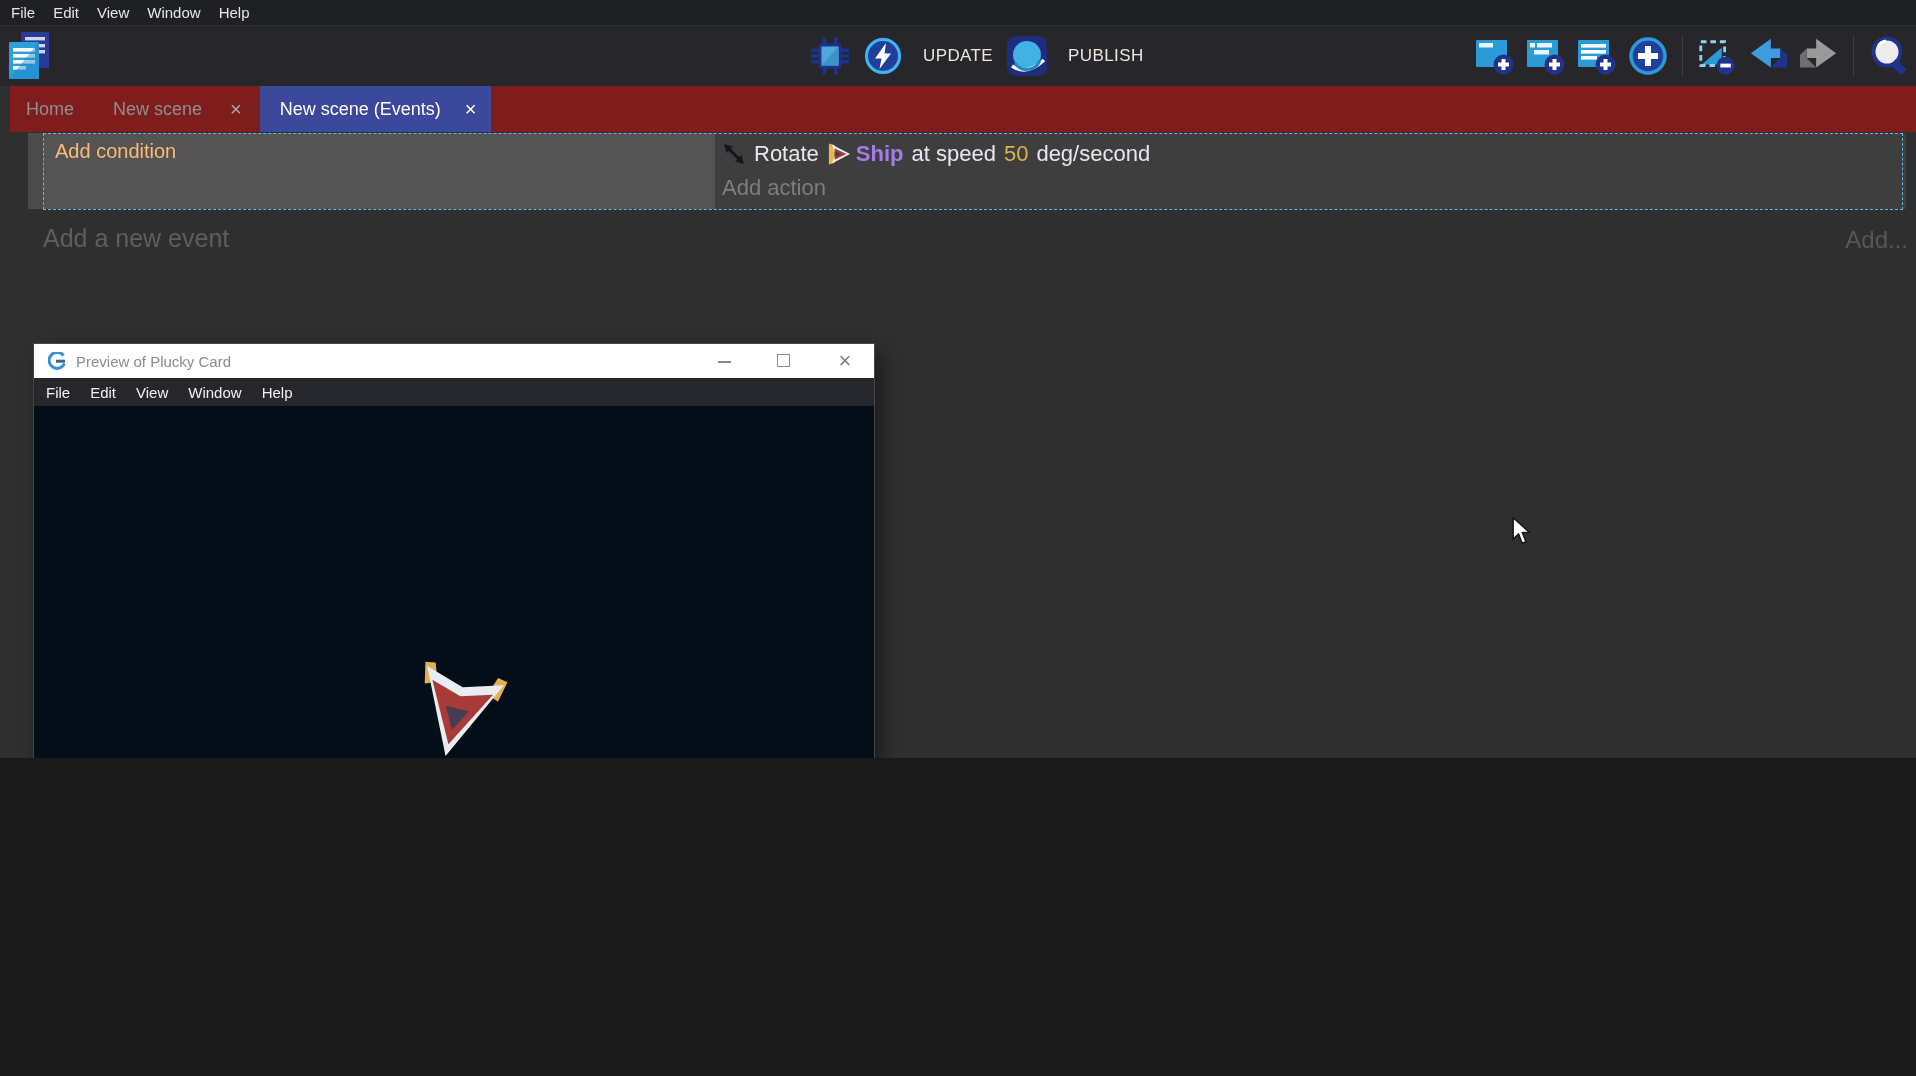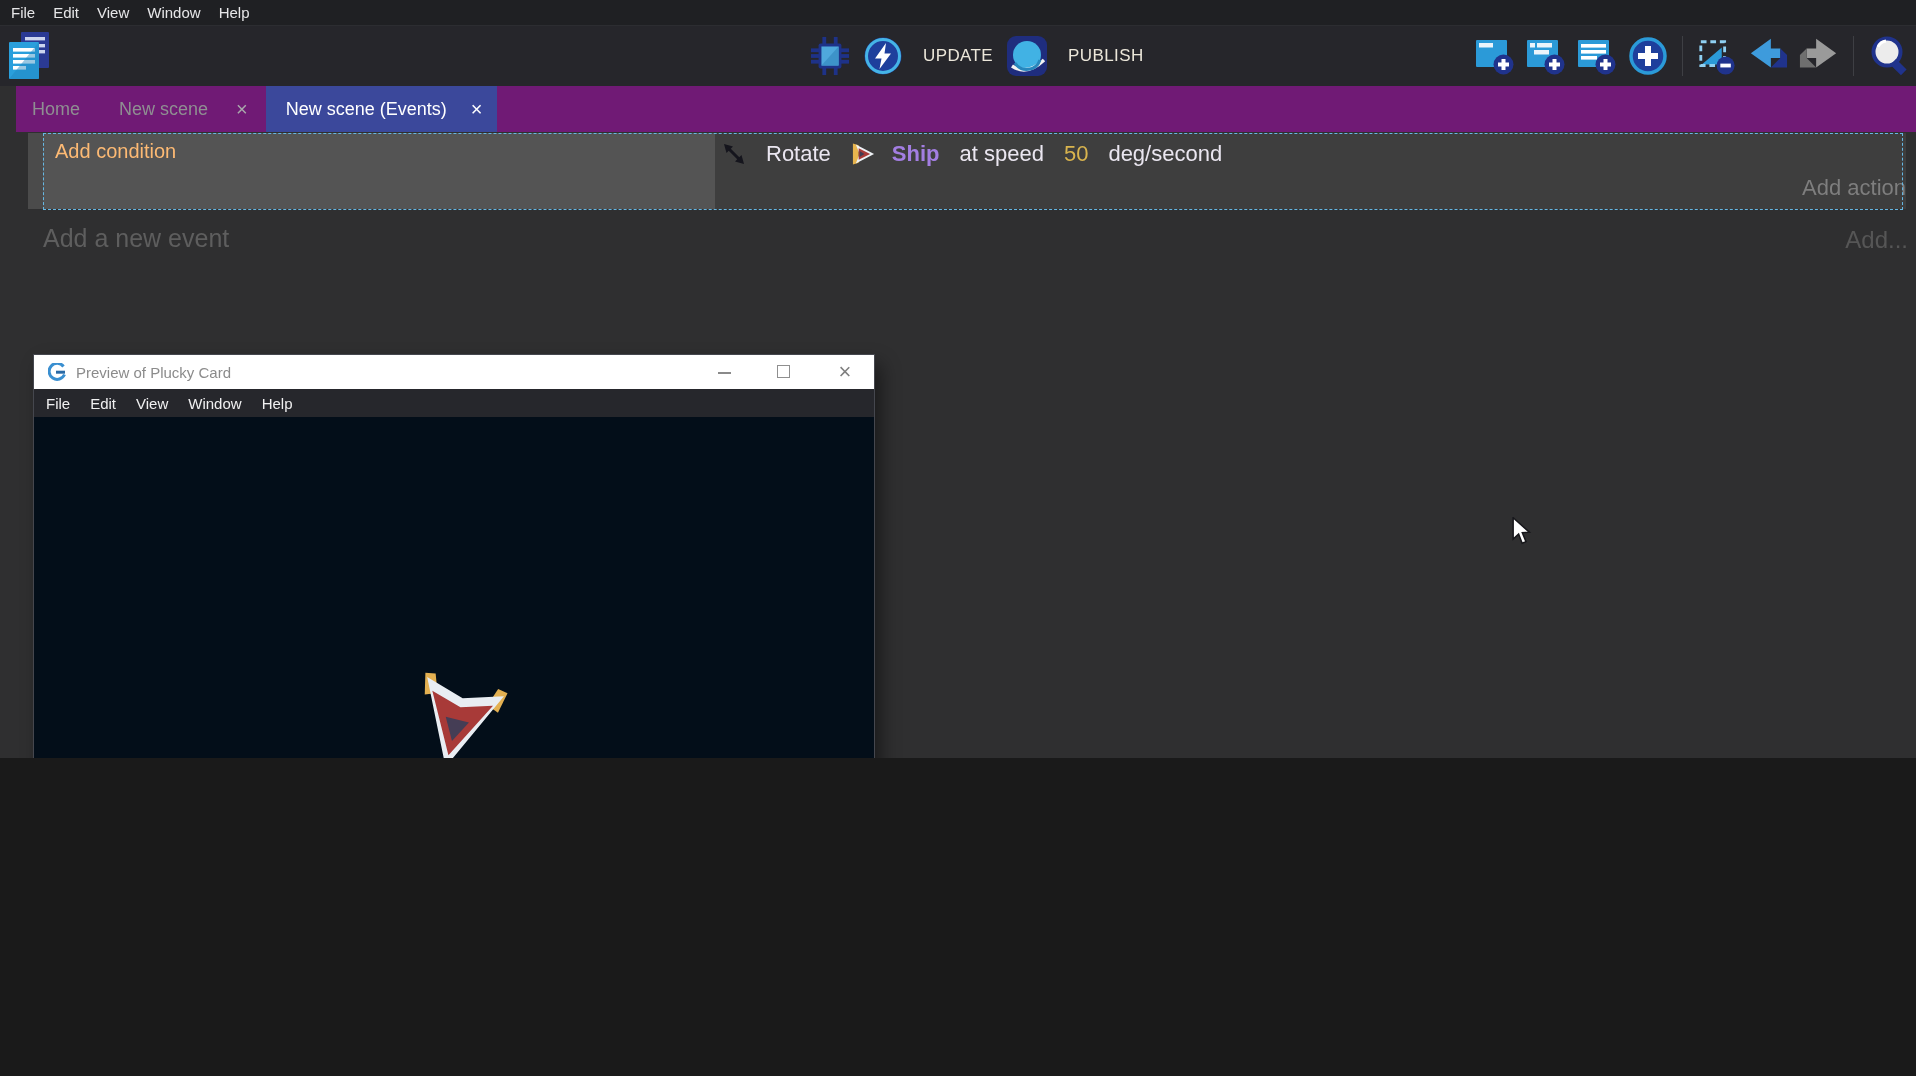--- a/index.html
+++ b/index.html
@@ -16,47 +16,47 @@
   .toolbar{position:absolute;top:26px;left:0;right:0;height:60px;background:#26262b;}
   .pm-btn{position:absolute;left:8px;top:6px;width:46px;height:50px;}
   .toolbar-center{position:absolute;left:810px;top:0;height:60px;display:flex;align-items:center;}
   .tb-label{color:#ece7da;font-size:17px;letter-spacing:.4px;margin-left:20px;}
   .tb-btn{display:flex;align-items:center;margin-left:13px;cursor:pointer;}
   .toolbar-right{position:absolute;right:4px;top:0;height:60px;display:flex;align-items:center;gap:11px;}
   .tb-icon{width:40px;height:40px;display:flex;align-items:center;justify-content:center;cursor:pointer;}
   .tb-divider{width:1px;height:40px;background:#3e3f44;margin:0 3px;}
 
   
-  .tabbar{position:absolute;top:86px;left:16px;right:0;height:46px;background:#701a75;display:flex;}
+  .tabbar{position:absolute;top:86px;left:10px;right:0;height:46px;background:#7f1d1d;display:flex;}
   .tab{display:flex;align-items:center;font-size:18px;color:#8f8f92;cursor:pointer;}
   .tab-home{padding:0 16px;}
   .tab-plain{padding-left:23px;padding-right:18px;}
   .tab-close{margin-left:28px;font-size:20px;color:#a9a9ac;line-height:1;cursor:pointer;}
   .tab.active{background:#3b489b;color:#ffffff;}
   .tab.active .tab-close{color:#ffffff;margin-left:24px;}
   .tab.active{padding-left:20px;padding-right:14px;text-align:right;}
 
   
   .events-sheet{position:absolute;top:132px;left:0;right:0;bottom:0;background:#2f2f30;}
   .event-row{position:absolute;left:28px;top:1px;width:1878px;height:76px;display:flex;}
   .event-strip{width:15px;background:#4b4b4b;}
   .cond-col{width:672px;background:#545454;box-sizing:border-box;padding:7px 0 0 12px;
             color:#fdba74;font-size:20px;cursor:pointer;}
   .action-col{flex:1;background:#3e3e3e;box-sizing:border-box;padding-left:7px;}
-  .action-line{display:flex;align-items:center;gap:20px;height:42px;font-size:22px;color:#eae6f0;cursor:pointer;}
+  .action-line{display:flex;align-items:center;gap:8px;height:42px;font-size:22px;color:#eae6f0;cursor:pointer;}
   .obj-name{color:#a37ee2;font-weight:bold;margin-left:-4px;}
   .num-val{color:#d9b44e;}
-  .add-action{font-size:22px;color:#7e7e7e;cursor:pointer;text-align:right;}
+  .add-action{font-size:22px;color:#7e7e7e;cursor:pointer;}
   .selection-border{position:absolute;left:15px;top:0;width:1860px;height:77px;
             border:1px dashed #66b7e3;box-sizing:border-box;pointer-events:none;}
   .add-new-event{position:absolute;left:43px;top:92px;font-size:25px;color:#5e5e5e;cursor:pointer;}
   .add-more{position:absolute;right:8px;top:94px;font-size:24px;color:#565656;cursor:pointer;}
 
   
-  .preview-window{position:absolute;left:34px;top:355px;width:840px;height:681px;
+  .preview-window{position:absolute;left:34px;top:344px;width:840px;height:681px;
             box-shadow:0 0 0 1px #45474e, 7px 9px 18px rgba(0,0,0,.45);}
   .pw-titlebar{position:relative;height:34px;background:#ffffff;display:flex;align-items:center;
             padding-left:14px;box-sizing:border-box;}
   .pw-title{color:#8b8b8b;font-size:15px;margin-left:9px;}
   .pw-min{position:absolute;left:684px;top:17px;width:13px;height:2px;background:#8a8a8a;cursor:pointer;}
   .pw-max{position:absolute;left:743px;top:10px;width:11px;height:11px;border:1px solid #8f8f8f;cursor:pointer;}
   .pw-close{position:absolute;left:800px;top:0;width:22px;height:34px;display:flex;align-items:center;
             justify-content:center;color:#7f7f7f;font-size:22px;cursor:pointer;}
   .pw-menubar{height:28px;background:#26272c;display:flex;align-items:center;padding-left:2px;
             color:#f0f0f1;font-size:15px;}

